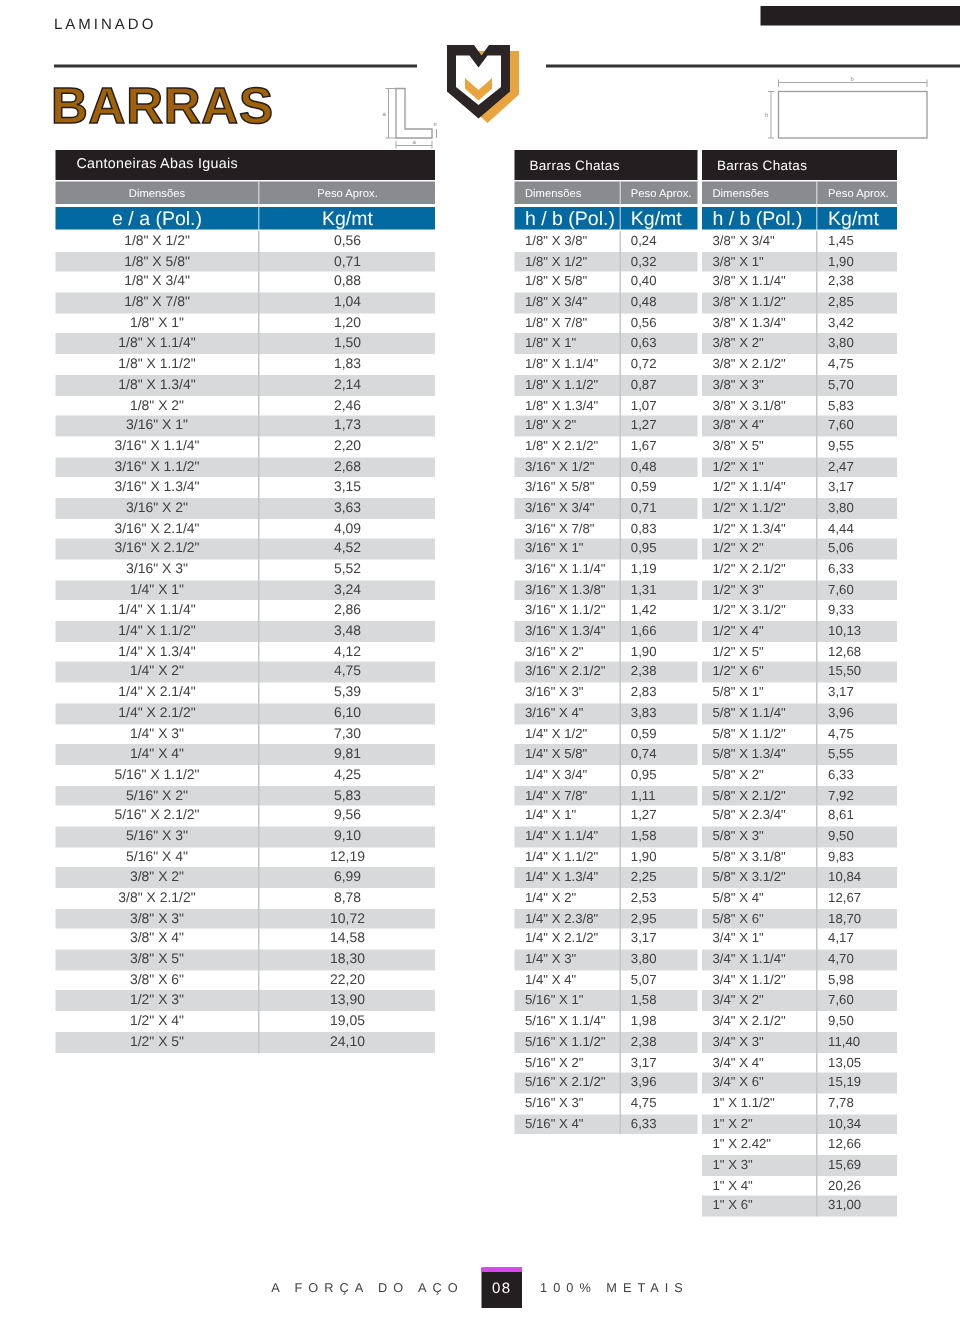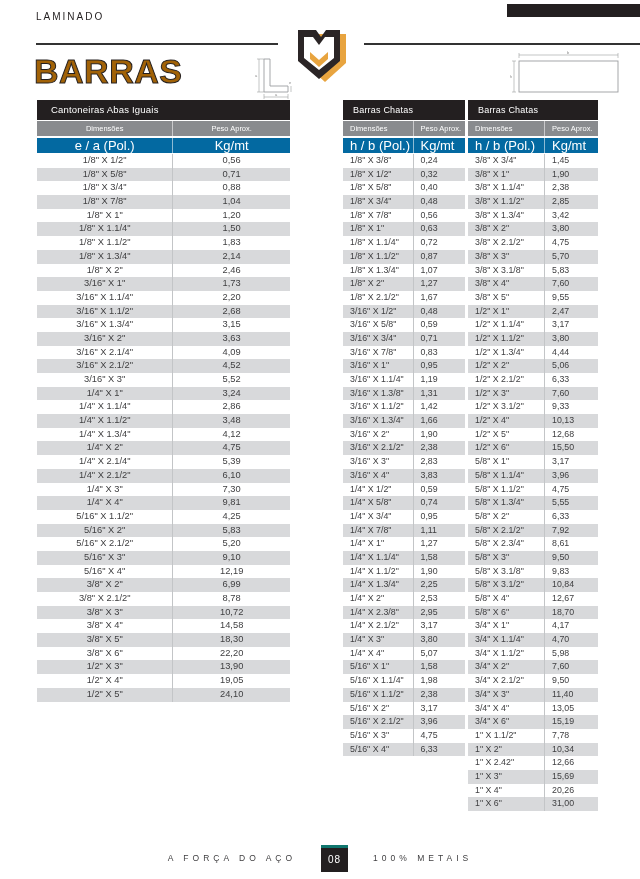--- a/index.html
+++ b/index.html
@@ -44,23 +44,23 @@
   .t1 .c1 { width:53.5%; } .t1 .c2 { width:46.5%; }
   .t2 .c1 { width:57%; }   .t2 .c2 { width:43%; }
   .t3 .c1 { width:58.5%; } .t3 .c2 { width:41.5%; }
 
   .t1 .c1, .t1 .c2 { text-align:center; }
   .t1 .row { font-size:9.3px; }
   .t2 .c1, .t2 .c2, .t3 .c1, .t3 .c2 { text-align:left; padding-left:7px; }
   .t2 .row, .t3 .row { font-size:8.8px; }
 
   .footer { position:absolute; top:844px; left:0; right:0; height:28px;
-            display:flex; align-items:center; justify-content:center; gap:25px; }
+            display:flex; align-items:center; justify-content:center; gap:12px; }
   .footer-text { font-size:8.5px; letter-spacing:4px; color:#414042; white-space:nowrap; }
-  .page-badge { width:27px; height:27px; background:#231f20; border-top:3px solid #0f766e;
+  .page-badge { width:27px; height:27px; background:#231f20; border-top:3px solid #d946ef;
                 color:#ffffff; font-size:10px; letter-spacing:1px;
                 display:flex; align-items:center; justify-content:center; }
 
   .dim-text { font-size:4px; fill:#8a8a8a; font-family:"Liberation Sans", sans-serif; }
   .dim-line { stroke:#9b9da0; stroke-width:0.6; fill:none; }
   .shape-line { stroke:#9b9da0; stroke-width:0.9; fill:#ffffff; }
 </style>
 </head>
 <body>
 
@@ -224,21 +224,21 @@
         <div class="row">
           <span class="c1">5/16" X 1.1/2"</span>
           <span class="c2">4,25</span>
         </div>
         <div class="row alt">
           <span class="c1">5/16" X 2"</span>
           <span class="c2">5,83</span>
         </div>
         <div class="row">
           <span class="c1">5/16" X 2.1/2"</span>
-          <span class="c2">5,20</span>
+          <span class="c2">9,56</span>
         </div>
         <div class="row alt">
           <span class="c1">5/16" X 3"</span>
           <span class="c2">9,10</span>
         </div>
         <div class="row">
           <span class="c1">5/16" X 4"</span>
           <span class="c2">12,19</span>
         </div>
         <div class="row alt">

